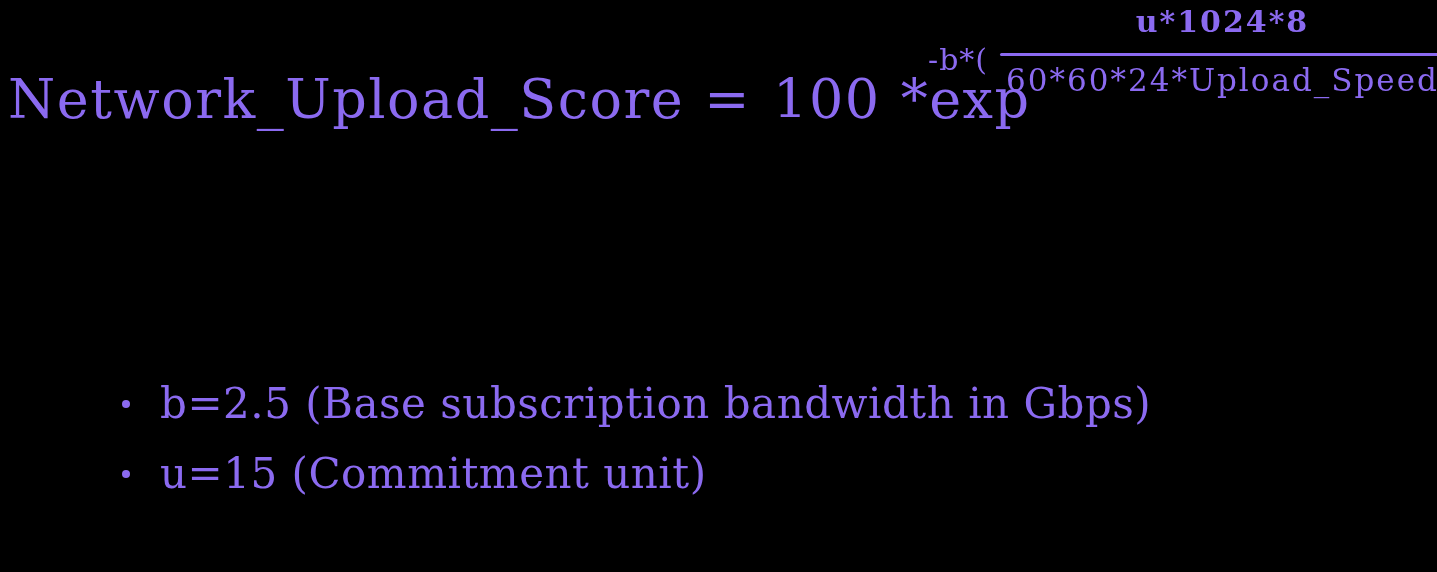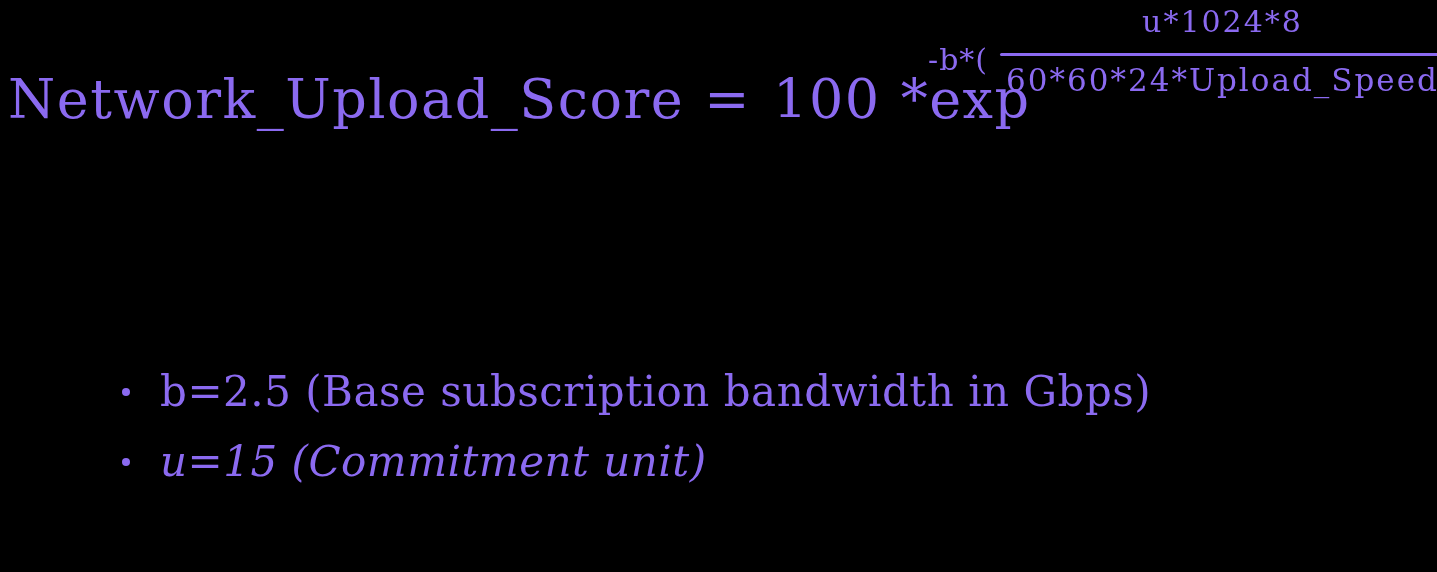--- a/index.html
+++ b/index.html
@@ -54,20 +54,21 @@
     display: flex;
     flex-direction: column;
     align-items: center;
     margin-left: 12px;
   }
   .numerator {
     font-size: 30px;
     line-height: 1;
     padding: 4px 10px 16px 10px;
     letter-spacing: 2px;
+    font-weight: bold;
   }
   .fraction-bar {
     align-self: stretch;
     height: 3px;
     background: var(--text-color, #8b6af0);
     border-radius: 2px;
   }
   .denominator {
     font-size: 31px;
     line-height: 1;
@@ -83,23 +84,24 @@
     font-size: 44px;
     line-height: 1;
   }
   .def-row {
     position: absolute;
     left: 122px;
     display: flex;
     align-items: center;
     gap: 30px;
     white-space: nowrap;
+    margin-top: 12px;
   }
   .def-row-1 { top: 368px; }
-  .def-row-2 { top: 438px; font-style: italic; }
+  .def-row-2 { top: 438px; }
   .def-row-3 { top: 506px; }
   .bullet-dot {
     width: 8px;
     height: 8px;
     border-radius: 50%;
     background: var(--text-color, #8b6af0);
     flex: 0 0 auto;
   }
   .def-text {
     font-size: 42px;

